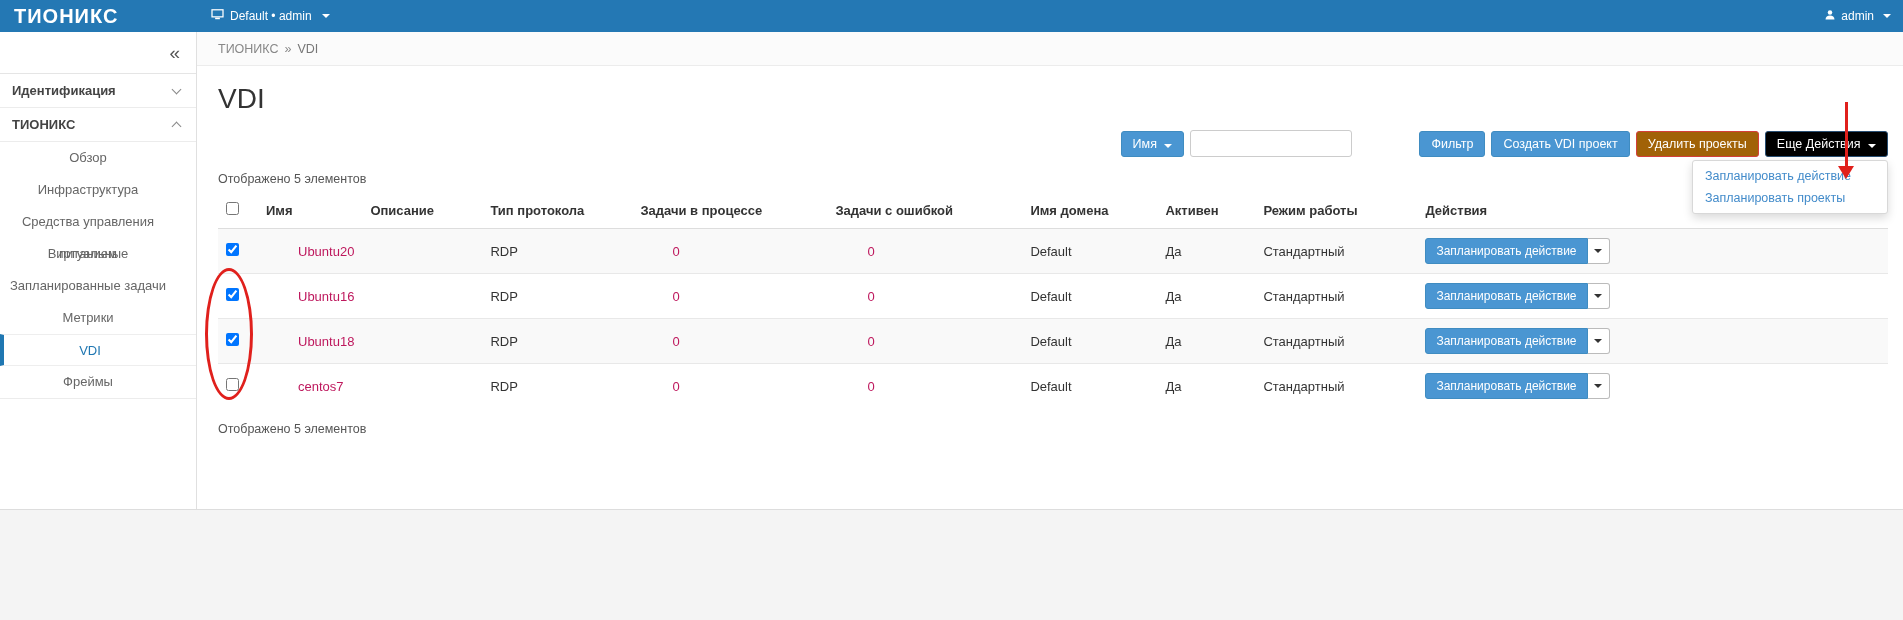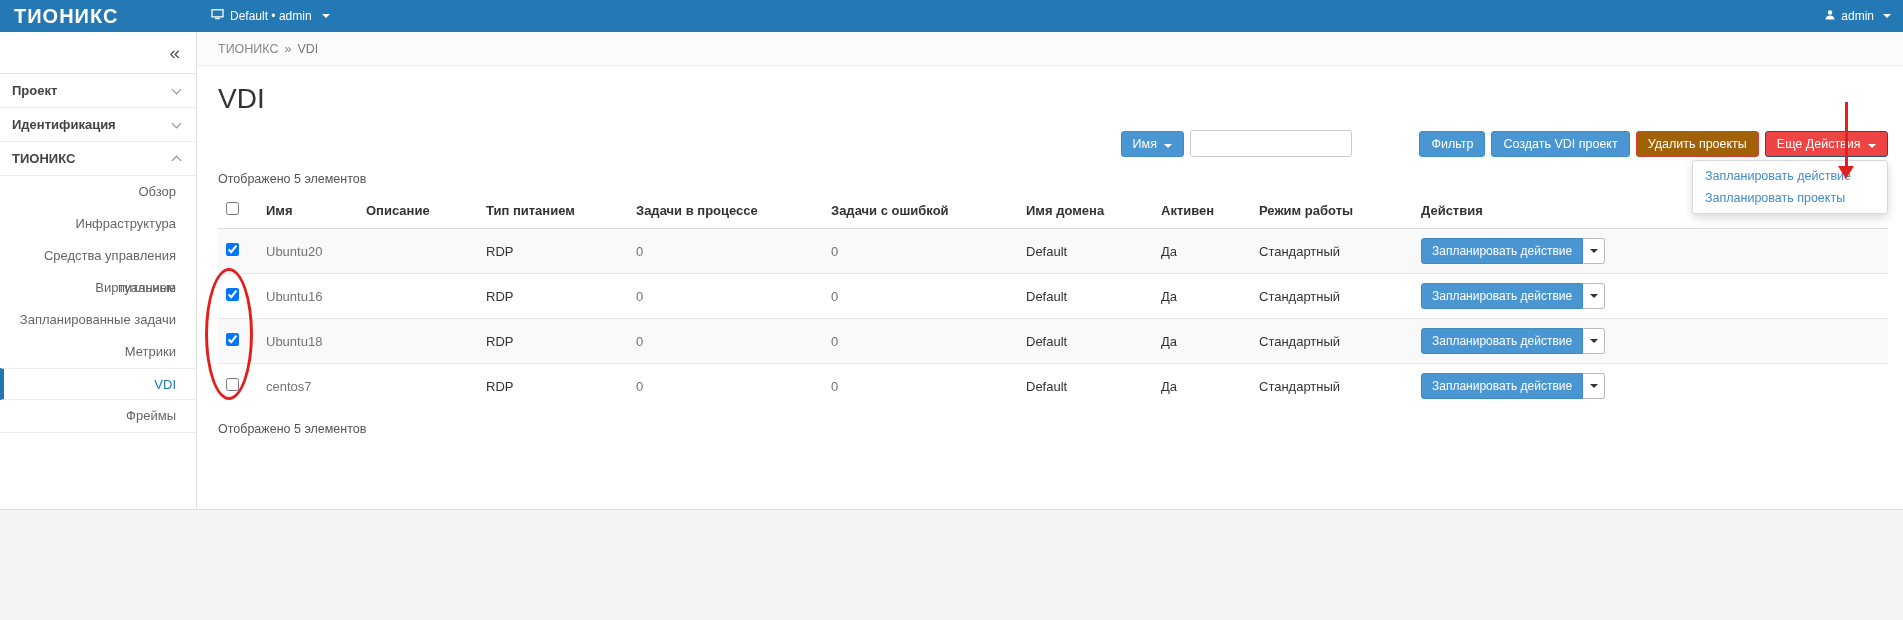--- a/index.html
+++ b/index.html
@@ -22,51 +22,51 @@
   .context{ font-size:12px; display:flex; align-items:center; gap:6px; margin-left:14px; cursor:pointer; }
   .user{ margin-left:auto; padding-right:12px; font-size:12px; display:flex; align-items:center; gap:5px; cursor:pointer; }
   .caret-w{ display:inline-block; width:0; height:0; border-left:4px solid transparent; border-right:4px solid transparent; border-top:4px solid #fff; margin-left:4px; }
   
   .layout{ display:flex; align-items:stretch; background:#fff; min-height:478px; border-bottom:1px solid #ddd; }
   .sidebar{ width:197px; flex:0 0 197px; background:#fff; border-right:1px solid #e0e0e0; }
   .collapse-row{ height:42px; display:flex; justify-content:flex-end; align-items:center; padding-right:16px; border-bottom:1px solid #e5e5e5; color:#555; font-size:19px; cursor:pointer; }
   .side-section{ height:34px; display:flex; justify-content:space-between; align-items:center; padding:0 16px 0 12px; border-bottom:1px solid #ececec; font-size:13px; font-weight:bold; color:#444; cursor:pointer; }
   .chev{ width:7px; height:7px; border-right:1.6px solid #888; border-bottom:1.6px solid #888; transform:rotate(45deg); margin-top:-3px; }
   .chev.up{ transform:rotate(225deg); margin-top:4px; }
-  .side-item{ height:32px; line-height:32px; text-align:right; padding-right:20px; font-size:13px; color:#666; cursor:pointer; }
+  .side-item{ height:32px; line-height:32px; text-align:center; padding-right:20px; font-size:13px; color:#666; cursor:pointer; }
   .side-item.active{ color:#2077b2; border-left:4px solid #2077b2; border-top:1px solid #eee; border-bottom:1px solid #eee; }
   .side-divider{ border-bottom:1px solid #ececec; }
   
   .main{ flex:1; position:relative; background:#fff; }
   .breadcrumb-bar{ height:34px; background:#fbfbfb; border-bottom:1px solid #ececec; display:flex; align-items:center; padding-left:21px; font-size:12.5px; color:#888; gap:6px; }
   .breadcrumb-bar .cur{ color:#777; }
   .page-title{ font-size:28px; font-weight:normal; color:#333; margin:16px 0 0 21px; line-height:34px; }
   .tabbar{ display:flex; margin:16px 15px 0 21px; border-bottom:1px solid #ddd; }
   .tab{ padding:8px 17px; font-size:13px; color:#428bca; cursor:pointer; margin-bottom:-1px; }
   .tab.active{ color:#333; background:#fff; border:1px solid #ddd; border-bottom:1px solid #fff; border-radius:3px 3px 0 0; }
   
   .toolbar{ display:flex; justify-content:flex-end; align-items:center; gap:6px; margin:14px 15px 0 21px; position:relative; }
   .btn{ font-size:12.5px; padding:5px 11px; border-radius:3px; border:1px solid transparent; color:#fff; cursor:pointer; font-family:"Liberation Sans",sans-serif; white-space:nowrap; }
   .btn-blue{ background:#4a96d2; border-color:#3f8cc1; }
   .btn-red{ background:#a16207; border-color:#d43f3a; }
-  .btn-dark{ background:#ef4444; border-color:#294f73; }
+  .btn-dark{ background:#000000; border-color:#294f73; }
   .search-input{ width:162px; height:27px; border:1px solid #ccc; border-radius:3px; padding:0 8px; font-size:13px; background:#fff; }
   .spacer{ width:55px; }
   .more-wrap{ position:relative; }
   .menu{ position:absolute; top:calc(100% + 3px); right:0; width:196px; background:#fff; border:1px solid #d8d8d8; border-radius:3px; box-shadow:0 4px 10px rgba(0,0,0,.15); z-index:50; padding:4px 0; }
   .menu-item{ padding:4px 12px; font-size:12.5px; color:#428bca; cursor:pointer; white-space:nowrap; }
   
   .summary{ margin:15px 0 6px 21px; font-size:12.5px; color:#555; }
   .summary.bottom{ margin-top:14px; padding-bottom:14px; }
   .tbl-wrap{ margin:4px 15px 0 21px; }
   table{ width:100%; border-collapse:collapse; font-size:13px; }
   thead th{ text-align:left; font-weight:bold; padding:10px 8px; border-bottom:1px solid #ddd; color:#333; }
   tbody td{ padding:9px 8px; border-top:1px solid #e8e8e8; vertical-align:middle; }
   tbody tr:nth-child(odd){ background:#f9f9f9; }
-  a.lnk{ color:#737373; text-decoration:none; cursor:pointer; }
+  a.lnk{ color:#be185d; text-decoration:none; cursor:pointer;margin-left:32px; }
   .split{ display:inline-flex; }
   .split .mainbtn{ background:#4a96d2; color:#fff; font-size:12px; padding:5px 10px; border:1px solid #3f8cc1; border-radius:3px 0 0 3px; cursor:pointer; font-family:"Liberation Sans",sans-serif; white-space:nowrap; }
   .split .caretbtn{ width:22px; border:1px solid #bbb; border-left:none; background:#fff; border-radius:0 3px 3px 0; display:flex; align-items:center; justify-content:center; cursor:pointer; }
   .caret-d{ width:0; height:0; border-left:4px solid transparent; border-right:4px solid transparent; border-top:4px solid #333; }
   
   .ann-ellipse{ position:absolute; left:205px; top:268px; width:48px; height:132px; border:3px solid #e0201c; border-radius:50%; z-index:60; pointer-events:none; }
   .ann-arrow-line{ position:absolute; left:1845px; top:102px; width:3px; height:66px; background:#e0201c; z-index:60; pointer-events:none; }
   .ann-arrow-head{ position:absolute; left:1838px; top:166px; width:0; height:0; border-left:8px solid transparent; border-right:8px solid transparent; border-top:13px solid #e0201c; z-index:60; pointer-events:none; }
 </style>
 </head>
@@ -94,24 +94,20 @@
     <span>admin</span>
     <span class="caret-w"></span>
   </div>
 </div>
 
 <div class="layout">
 
   <div class="sidebar">
     <div class="collapse-row">
       <span>«</span>
-    </div>
-    <div class="side-section">
-      <span>Проект</span>
-      <span class="chev"></span>
     </div>
     <div class="side-section">
       <span>Идентификация</span>
       <span class="chev"></span>
     </div>
     <div class="side-section">
       <span>ТИОНИКС</span>
       <span class="chev up"></span>
     </div>
     <div class="side-item">Обзор</div>
@@ -172,21 +168,21 @@
             <col style="width:135px">
             <col style="width:98px">
           <col style="width:162px">
             <col>
         </colgroup>
         <thead>
           <tr>
             <th><input type="checkbox" style=""></th>
             <th>Имя</th>
             <th>Описание</th>
-            <th>Тип питанием</th>
+            <th>Тип протокола</th>
             <th>Задачи в процессе</th>
             <th>Задачи с ошибкой</th>
             <th>Имя домена</th>
             <th>Активен</th>
             <th>Режим работы</th>
             <th>Действия</th>
           </tr>
         </thead>
         <tbody>
           <tr>

